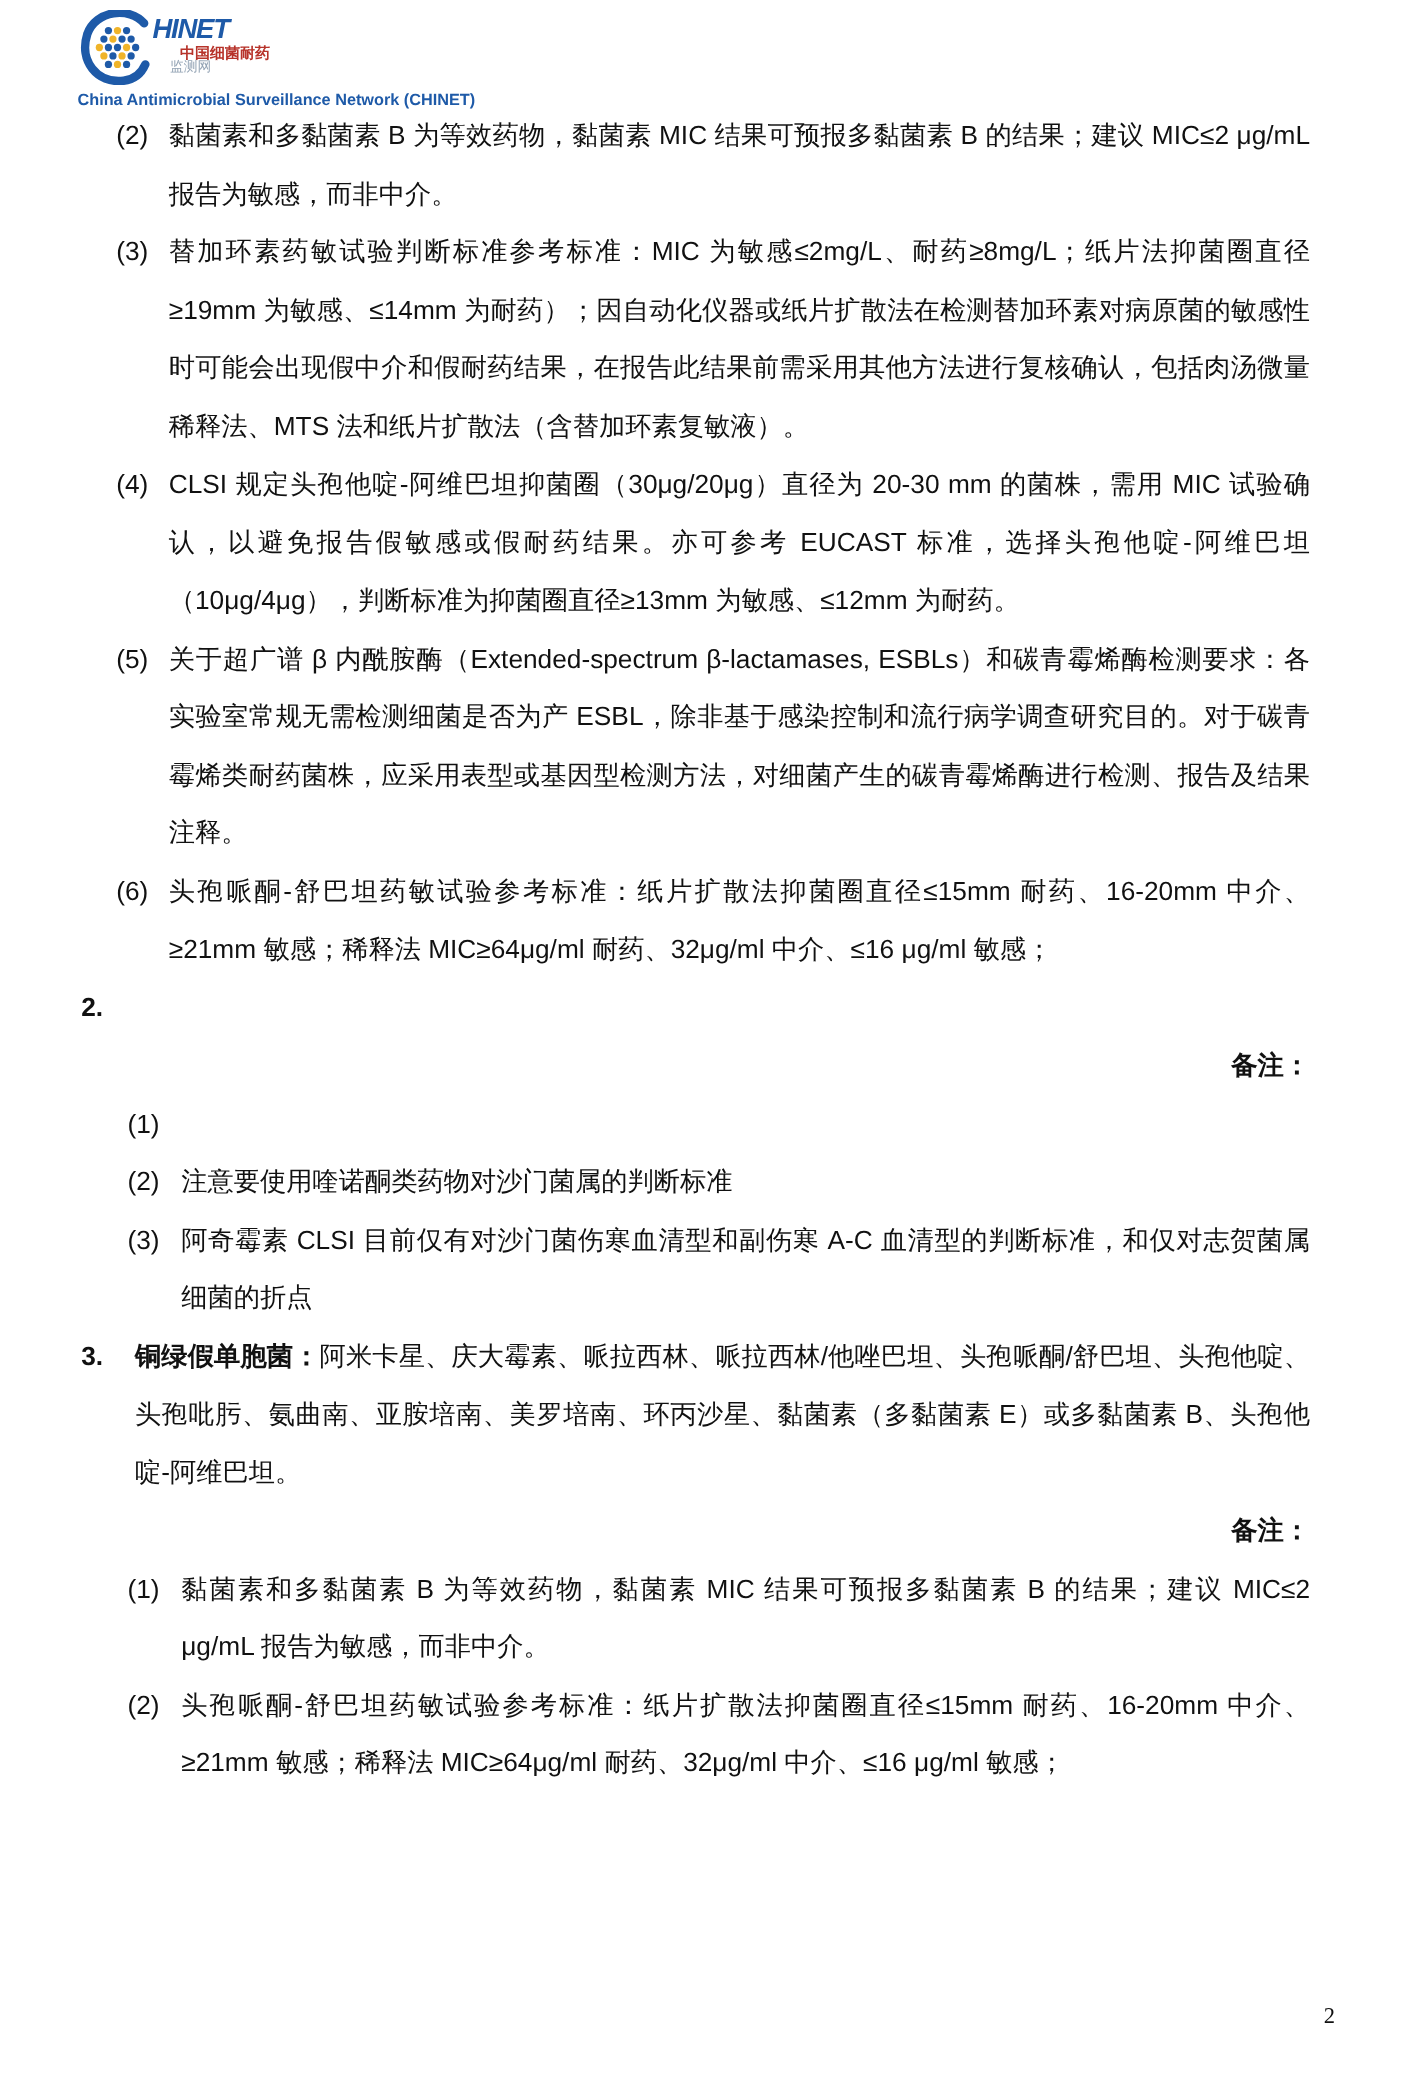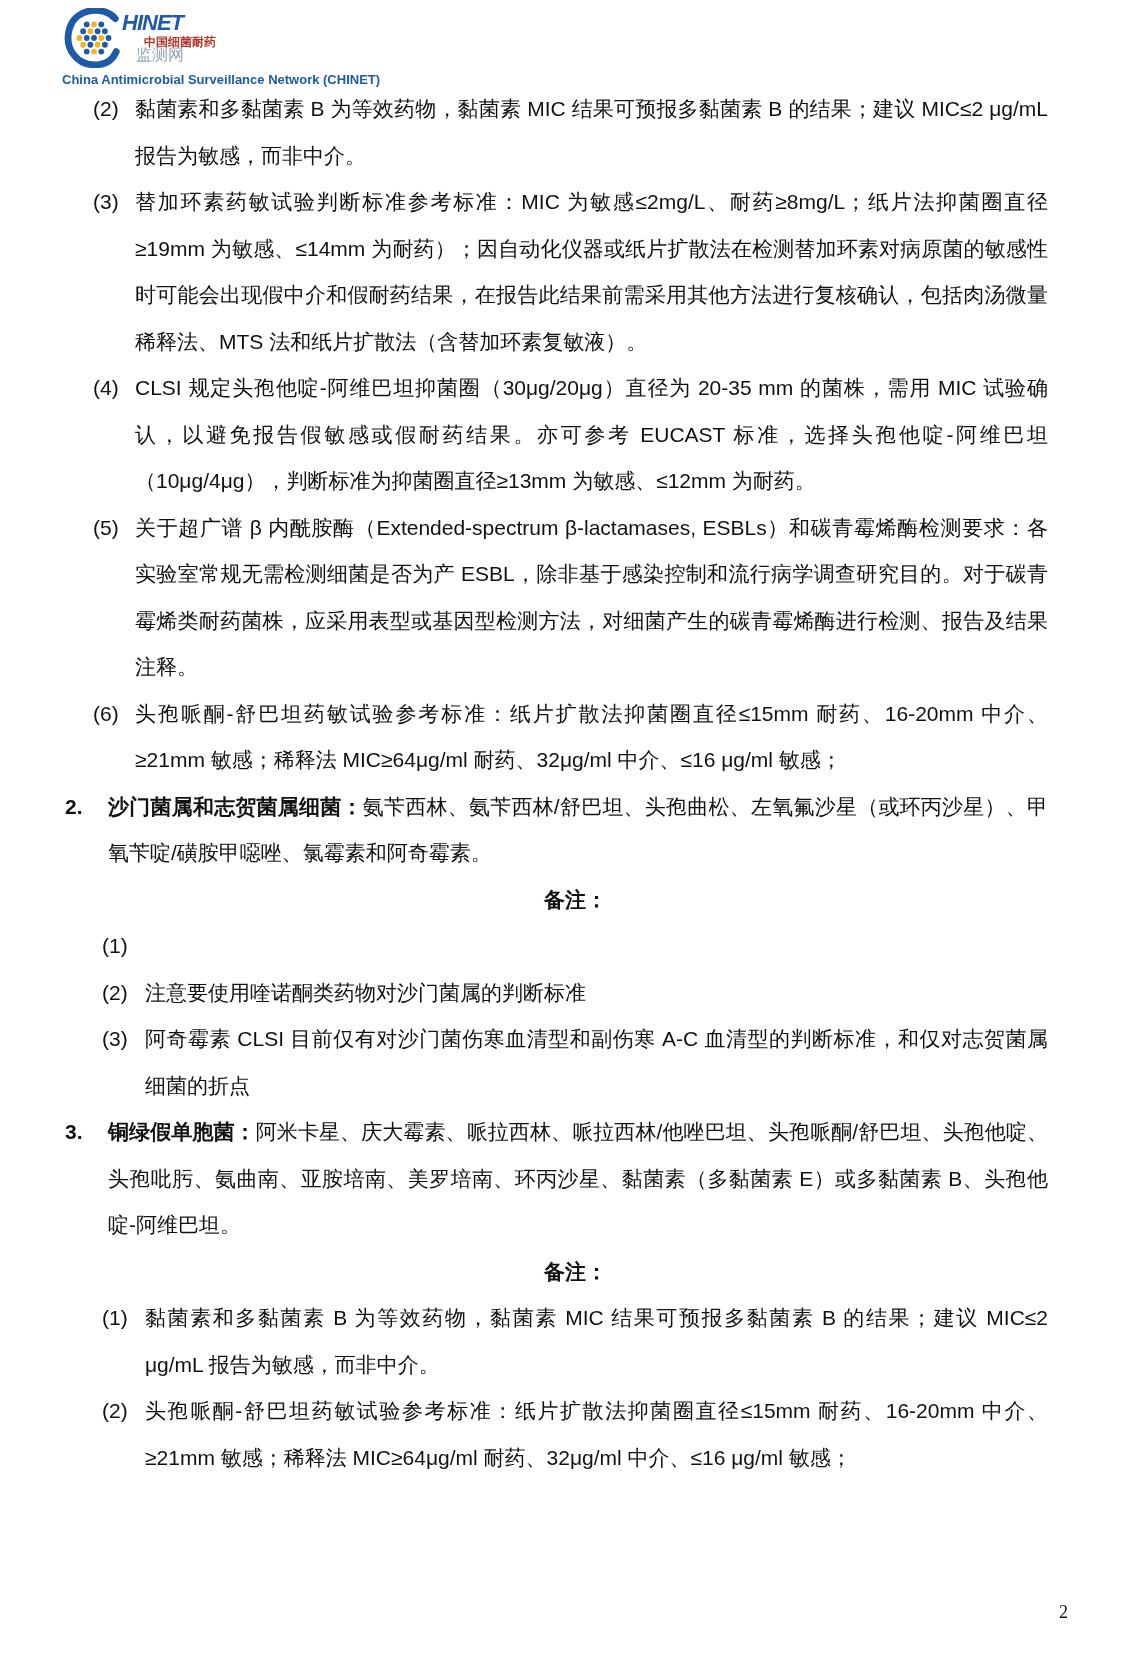--- a/index.html
+++ b/index.html
@@ -22,21 +22,21 @@
     font-family:"Liberation Sans", sans-serif;
     font-weight:bold;font-style:italic;
     font-size:22px;line-height:30px;
     color:#1e5aa8;letter-spacing:-1px;
   }
   .cn-red{
     font-size:12px;line-height:13px;font-weight:bold;
     color:#b7332a;margin-left:22px;margin-top:-2px;
   }
   .cn-gray{
-    font-size:16px;line-height:11px;
+    font-size:11px;line-height:11px;
     color:#93a3b4;margin-left:14px;
   }
   .org-line{
     margin-top:4px;
     font-weight:bold;
     font-size:13px;
     color:#1e5aa8;
     letter-spacing:0px;
   }
   
@@ -51,21 +51,21 @@
   .row .text{
     flex:1 1 auto;
     text-align:justify;
     text-justify:inter-ideograph;
   }
   .row.sub{padding-left:93px;}
   .row.sub .marker{width:42px;}
   .row.section{padding-left:65px;}
   .row.section .marker{width:43px;font-weight:bold;}
   .row.label{padding-left:103px;}
-  .row.label .text{font-weight:bold;text-align:center;}
+  .row.label .text{font-weight:bold;text-align:right;}
   .row.note{padding-left:102px;}
   .row.note .marker{width:43px;}
   .lead{font-weight:bold;}
   
   .page-number{
     position:absolute;
     top:1602px;right:64px;
     font-family:"Liberation Serif", serif;
     font-size:18px;
     color:#111111;
@@ -118,36 +118,35 @@
       <span class="text">黏菌素和多黏菌素 B 为等效药物，黏菌素 MIC 结果可预报多黏菌素 B 的结果；建议 MIC≤2 μg/mL 报告为敏感，而非中介。</span>
     </div>
 
     <div class="row sub">
       <span class="marker">(3)</span>
       <span class="text">替加环素药敏试验判断标准参考标准：MIC 为敏感≤2mg/L、耐药≥8mg/L；纸片法抑菌圈直径≥19mm 为敏感、≤14mm 为耐药）；因自动化仪器或纸片扩散法在检测替加环素对病原菌的敏感性时可能会出现假中介和假耐药结果，在报告此结果前需采用其他方法进行复核确认，包括肉汤微量稀释法、MTS 法和纸片扩散法（含替加环素复敏液）。</span>
     </div>
 
     <div class="row sub">
       <span class="marker">(4)</span>
-      <span class="text">CLSI 规定头孢他啶-阿维巴坦抑菌圈（30μg/20μg）直径为 20-35 mm 的菌株，需用 MIC 试验确认，以避免报告假敏感或假耐药结果。亦可参考 EUCAST 标准，选择头孢他啶-阿维巴坦（10μg/4μg），判断标准为抑菌圈直径≥13mm 为敏感、≤12mm 为耐药。</span>
+      <span class="text">CLSI 规定头孢他啶-阿维巴坦抑菌圈（30μg/20μg）直径为 20-30 mm 的菌株，需用 MIC 试验确认，以避免报告假敏感或假耐药结果。亦可参考 EUCAST 标准，选择头孢他啶-阿维巴坦（10μg/4μg），判断标准为抑菌圈直径≥13mm 为敏感、≤12mm 为耐药。</span>
     </div>
 
     <div class="row sub">
       <span class="marker">(5)</span>
       <span class="text">关于超广谱 β 内酰胺酶（Extended-spectrum β-lactamases, ESBLs）和碳青霉烯酶检测要求：各实验室常规无需检测细菌是否为产 ESBL，除非基于感染控制和流行病学调查研究目的。对于碳青霉烯类耐药菌株，应采用表型或基因型检测方法，对细菌产生的碳青霉烯酶进行检测、报告及结果注释。</span>
     </div>
 
     <div class="row sub">
       <span class="marker">(6)</span>
       <span class="text">头孢哌酮-舒巴坦药敏试验参考标准：纸片扩散法抑菌圈直径≤15mm 耐药、16-20mm 中介、 ≥21mm 敏感；稀释法 MIC≥64μg/ml 耐药、32μg/ml 中介、≤16 μg/ml 敏感；</span>
     </div>
 
     <div class="row section">
       <span class="marker">2.</span>
-      <span class="text"><span class="lead">沙门菌属和志贺菌属细菌：</span><span>氨苄西林、氨苄西林/舒巴坦、头孢曲松、左氧氟沙星（或环丙沙星）、甲氧苄啶/磺胺甲噁唑、氯霉素和阿奇霉素。</span></span>
     </div>
 
     <div class="row label">
       <span class="text">备注：</span>
     </div>
 
     <div class="row note">
       <span class="marker">(1)</span>
     </div>
 

